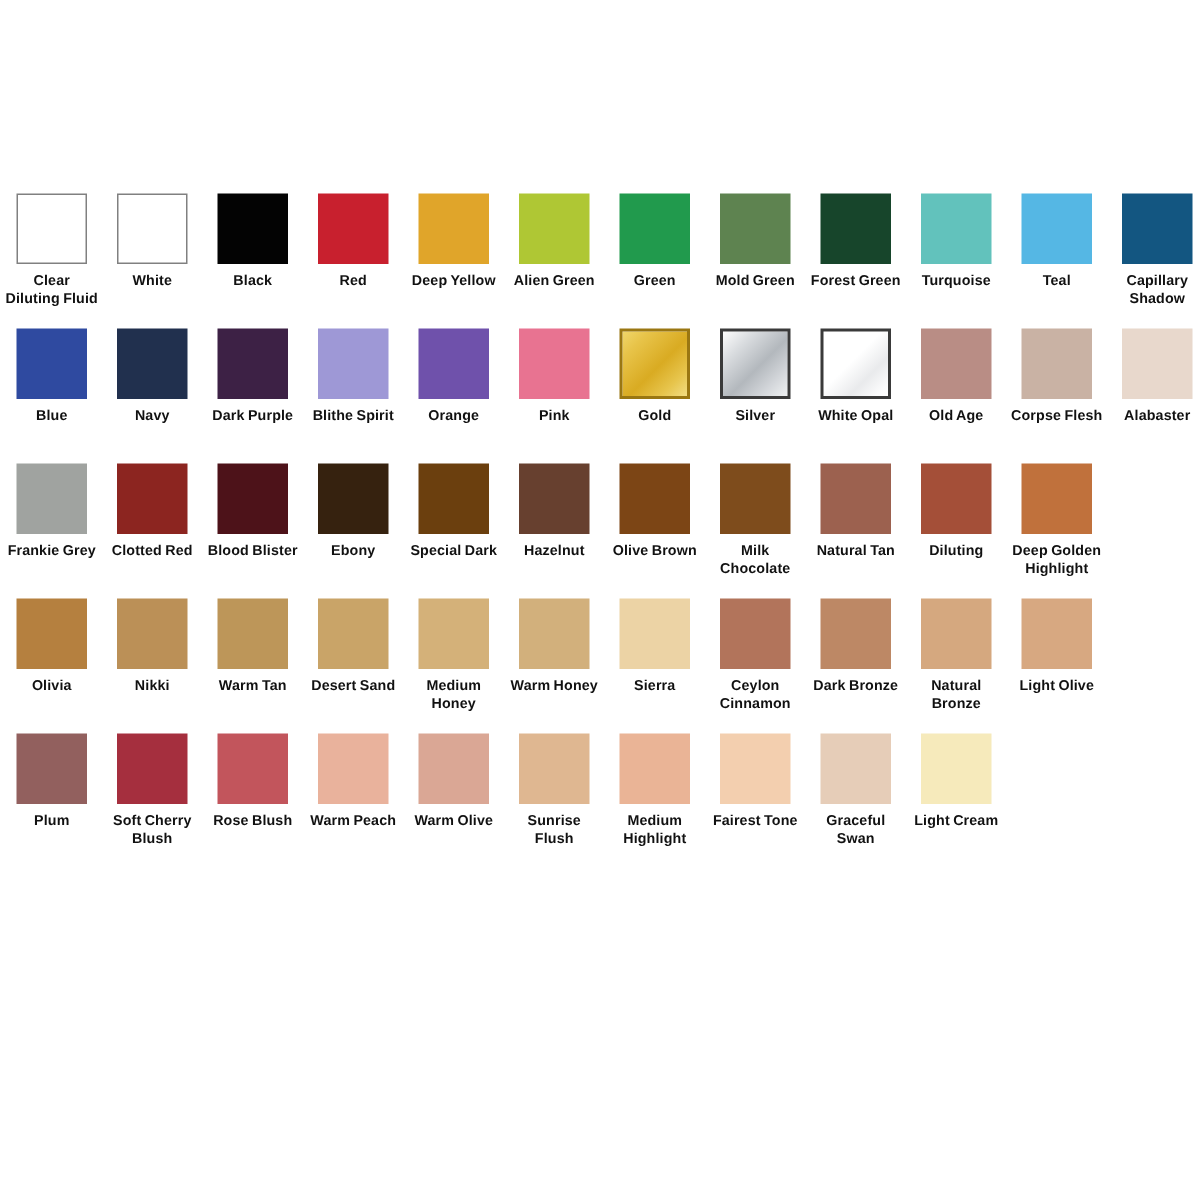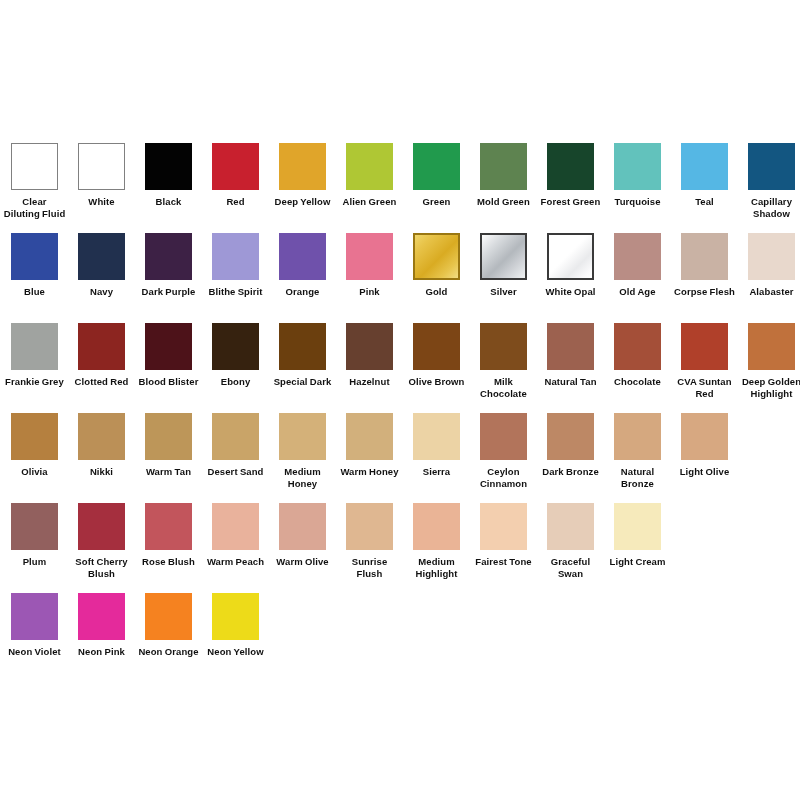--- a/index.html
+++ b/index.html
@@ -16,21 +16,21 @@
   #palette-sheet {
     position: relative;
     width: 800px;
     height: 800px;
     background: #ffffff;
     overflow: hidden;
   }
   .swatch-grid {
     position: absolute;
     left: 11px;
-    top: 143px;
+    top: 129px;
     width: 780px;
   }
   .swatch-row {
     display: flex;
     flex-direction: row;
     align-items: flex-start;
     height: 90px;
   }
   .swatch-cell {
     width: 47px;
@@ -204,25 +204,21 @@
         <div class="swatch-cell">
           <div class="swatch-chip" style="background: rgb(126, 76, 28);"></div>
           <div class="swatch-label">Milk Chocolate</div>
         </div>
         <div class="swatch-cell">
           <div class="swatch-chip" style="background: rgb(156, 97, 79);"></div>
           <div class="swatch-label">Natural Tan</div>
         </div>
         <div class="swatch-cell">
           <div class="swatch-chip" style="background: rgb(164, 79, 56);"></div>
-          <div class="swatch-label">Chocolate</div>
-        </div>
-        <div class="swatch-cell">
-          <div class="swatch-chip" style="background: rgb(176, 64, 42);"></div>
-          <div class="swatch-label">CVA Suntan Red</div>
+          <div class="swatch-label">Diluting</div>
         </div>
         <div class="swatch-cell">
           <div class="swatch-chip" style="background: rgb(192, 113, 60);"></div>
           <div class="swatch-label">Deep Golden Highlight</div>
         </div>
       </div>
       <div class="swatch-row">
         <div class="swatch-cell">
           <div class="swatch-chip" style="background: rgb(181, 128, 63);"></div>
           <div class="swatch-label">Olivia</div>
@@ -301,34 +297,16 @@
           <div class="swatch-chip" style="background: rgb(243, 207, 175);"></div>
           <div class="swatch-label">Fairest Tone</div>
         </div>
         <div class="swatch-cell">
           <div class="swatch-chip" style="background: rgb(230, 205, 184);"></div>
           <div class="swatch-label">Graceful Swan</div>
         </div>
         <div class="swatch-cell">
           <div class="swatch-chip" style="background: rgb(246, 234, 187);"></div>
           <div class="swatch-label">Light Cream</div>
-        </div>
-      </div>
-      <div class="swatch-row">
-        <div class="swatch-cell">
-          <div class="swatch-chip" style="background: rgb(156, 87, 180);"></div>
-          <div class="swatch-label">Neon Violet</div>
-        </div>
-        <div class="swatch-cell">
-          <div class="swatch-chip" style="background: rgb(228, 42, 155);"></div>
-          <div class="swatch-label">Neon Pink</div>
-        </div>
-        <div class="swatch-cell">
-          <div class="swatch-chip" style="background: rgb(245, 130, 32);"></div>
-          <div class="swatch-label">Neon Orange</div>
-        </div>
-        <div class="swatch-cell">
-          <div class="swatch-chip" style="background: rgb(237, 219, 25);"></div>
-          <div class="swatch-label">Neon Yellow</div>
         </div>
       </div>
     </div>
 </div>
 
 </body></html>

